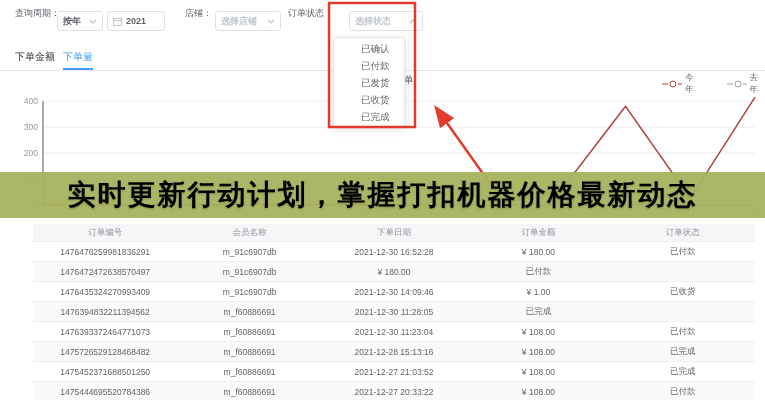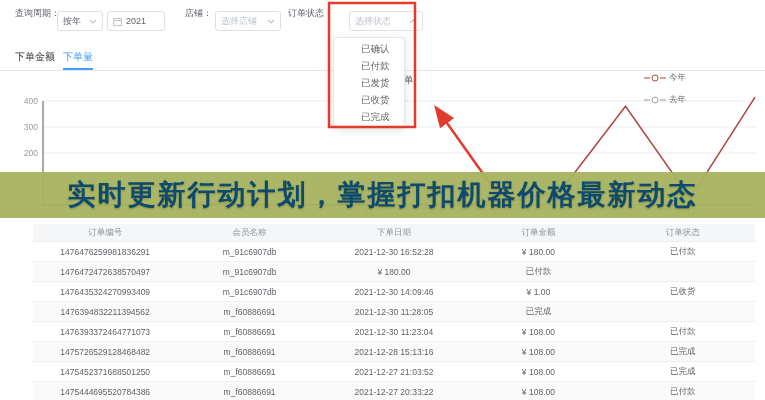--- a/index.html
+++ b/index.html
@@ -5,21 +5,21 @@
   * { margin:0; padding:0; box-sizing:border-box; }
   html,body { width:765px; height:400px; overflow:hidden; background:#fff;
     font-family:"Liberation Sans","DejaVu Sans",sans-serif; }
   .app { position:relative; width:765px; height:400px; background:#fff; }
 
   
   .flabel { position:absolute; top:3px; height:20px; line-height:20px;
     font-size:9px; color:#5a5e66; white-space:nowrap; }
   .select, .dateinput { position:absolute; top:11px; height:20px;
     border:1px solid #dcdfe6; border-radius:3px; background:#fff;
-    display:flex; align-items:center; padding:0 5px; font-size:9px; color:#5f6368; }
+    display:flex; align-items:center; padding:0 5px; font-size:9px; color:#5f6368;font-weight:bold; }
   .select .txt { flex:1; white-space:nowrap; overflow:hidden; }
   .select.placeholder .txt { color:#bfc4cc; }
   .chev { flex:none; margin-left:3px; }
   .chev.up { transform:rotate(180deg); }
   .dateinput .cal { margin-right:4px; flex:none; }
 
   
   .dd-wrap { position:absolute; top:11px; left:333px; width:74px; height:20px; }
   .dd-panel { position:absolute; top:26px; left:0; width:72px; height:91px;
     background:#fff; border:1px solid #e4e7ed; border-radius:3px;
@@ -30,21 +30,21 @@
   
   .tab { position:absolute; top:46px; height:24px; line-height:22px;
     font-size:10px; color:#303133; cursor:pointer; }
   .tab.active { color:#409eff; border-bottom:2px solid #409eff; }
   .divider { position:absolute; top:70px; left:0; width:765px; height:1px; background:#e4e7ed; }
 
   
   #chart-svg { position:absolute; left:0; top:0; width:765px; height:400px; z-index:1; }
   .chart-title-frag { position:absolute; left:404px; top:74px; font-size:9.5px;
     color:#5f6368; z-index:2; }
-  .legend { position:absolute; left:644px; top:72px; display:flex; gap:10px; z-index:2;flex-direction:column; }
+  .legend { position:absolute; left:662px; top:72px; display:flex; gap:26px; z-index:2; }
   .lg-item { display:flex; align-items:center; gap:3px; font-size:8.5px;
     color:#5f6368; cursor:pointer; }
 
   
   #anno-svg { position:absolute; left:0; top:0; width:765px; height:400px;
     z-index:20; pointer-events:none; }
 
   
   .banner { position:absolute; left:0; top:172px; width:765px; height:46px;
     z-index:30; display:flex; align-items:center; justify-content:center; }
@@ -160,21 +160,21 @@
     <defs>
       <marker id="ah" markerWidth="9" markerHeight="8" refX="7" refY="3.5" orient="auto">
         <path id="ah-path" d="M0,0 L9,3.5 L0,7 z" fill="#e23b2e"></path>
       </marker>
     </defs>
     <rect class="anno" x="329" y="3" width="86" height="124" fill="none" stroke="#e23b2e" stroke-width="2.5"></rect>
     <line class="anno" x1="506" y1="206" x2="437" y2="109" stroke="#e23b2e" stroke-width="2.5" marker-end="url(#ah)"></line>
   </svg>
 
   <div class="banner" id="banner" style="background: rgba(167, 179, 95, 0.95);">
-    <span id="banner-text" style="color: #0c4a6e;">实时更新行动计划，掌握打扣机器价格最新动态</span>
+    <span id="banner-text" style="color: #000000;">实时更新行动计划，掌握打扣机器价格最新动态</span>
   </div>
 
   <div class="tbl" id="order-table">
       <div class="tr th">
         <div class="td">订单编号</div>
         <div class="td">会员名称</div>
         <div class="td">下单日期</div>
         <div class="td">订单金额</div>
         <div class="td">订单状态</div>
       </div>

